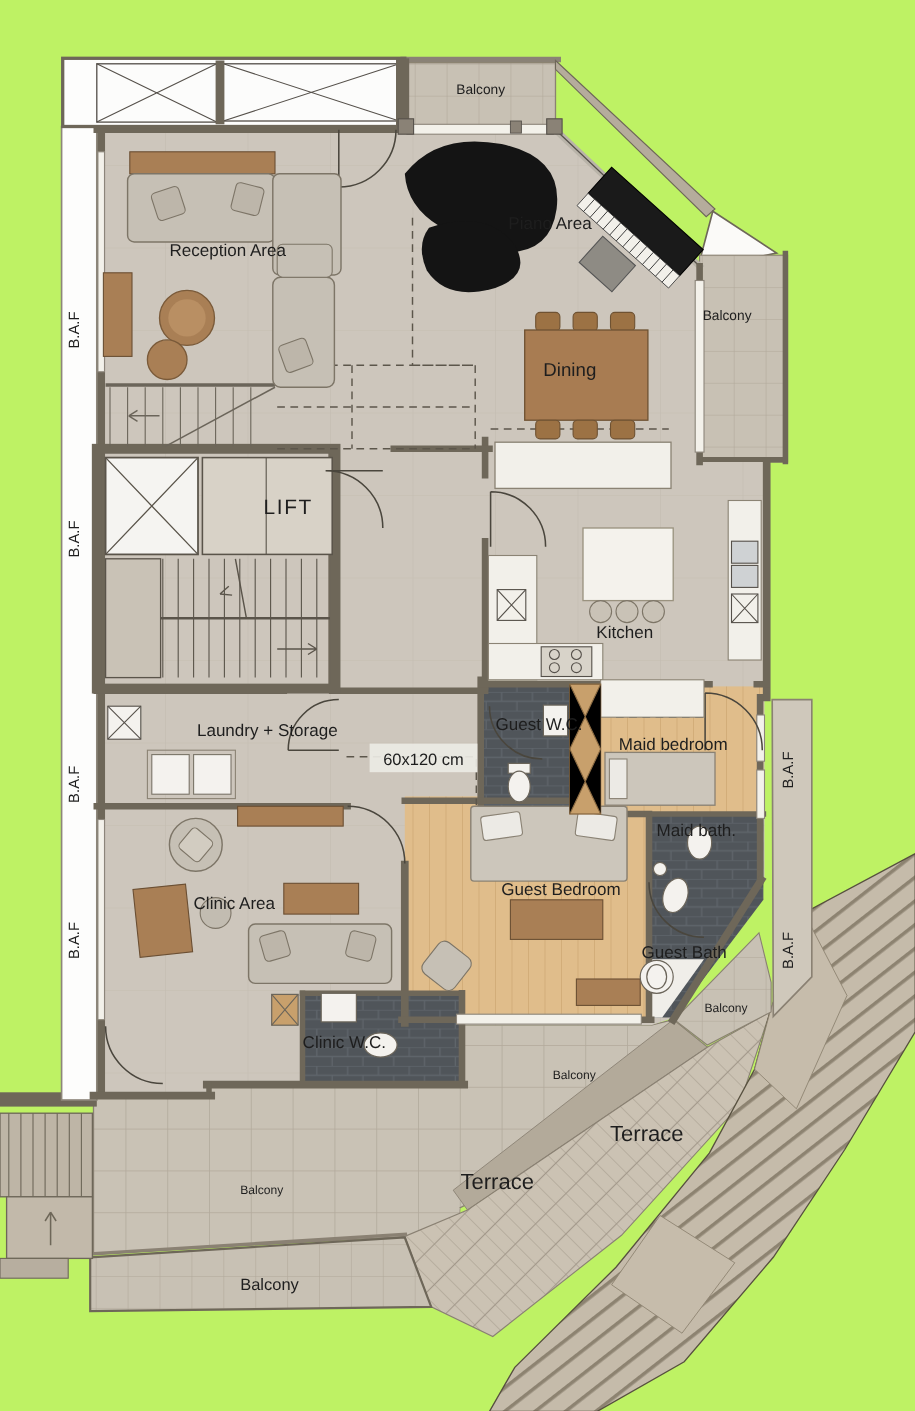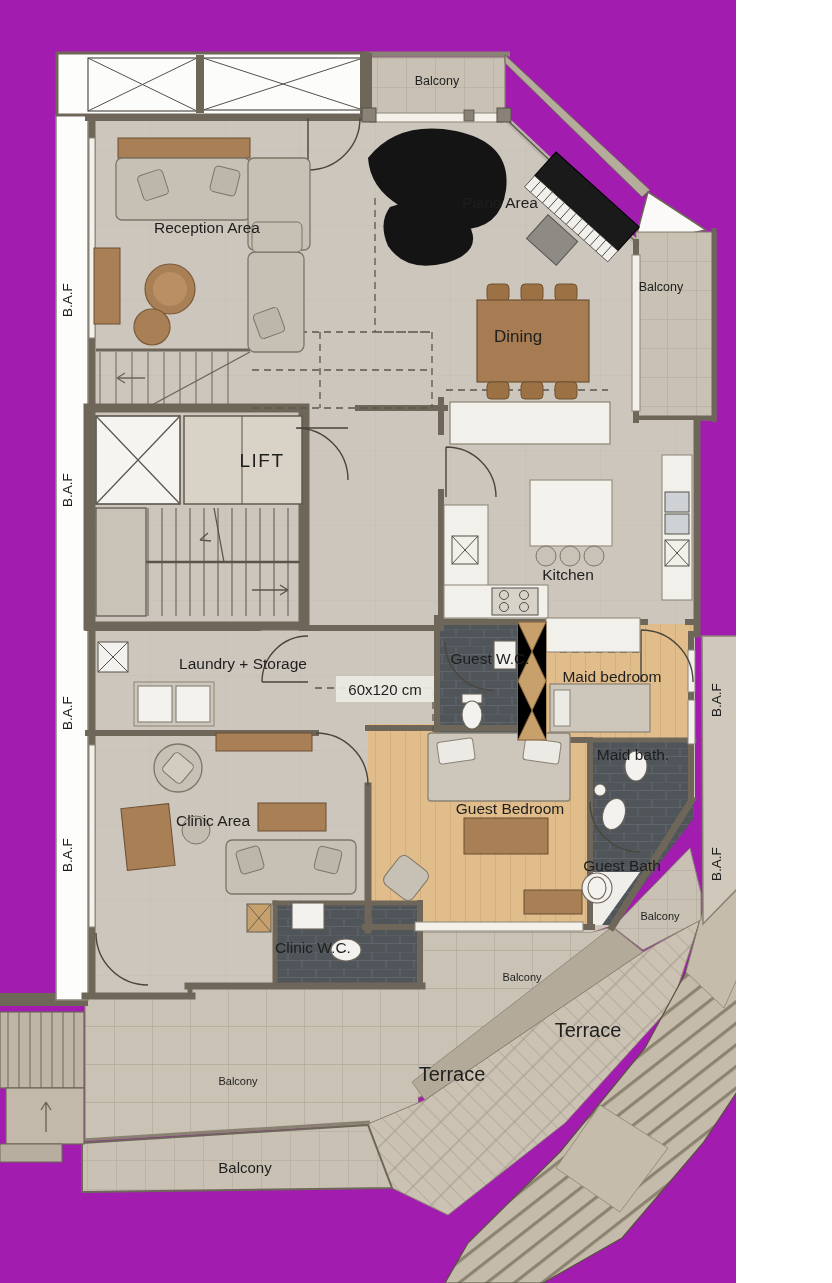--- a/index.html
+++ b/index.html
@@ -1,16 +1,16 @@
 <!DOCTYPE html>
 <html><head>
 <meta charset="utf-8">
 <style>
   html,body{margin:0;padding:0;background:#ffffff;}
-  #stage{position:relative;width:736px;height:1283px;background:#a21caf;overflow:hidden;
+  #stage{position:relative;width:832px;height:1283px;background:#bef264;overflow:hidden;
          font-family:"Liberation Sans",sans-serif;}
   svg{position:absolute;left:0;top:0;}
   text{font-family:"Liberation Sans",sans-serif;fill:#1e1e1e;}
   .lbl{font-size:15.5px;}
   .lbl-sm{font-size:11px;}
   .lbl-bal{font-size:12.5px;}
   .lbl-ter{font-size:20px;}
   .lbl-lift{font-size:19px;letter-spacing:1.5px;}
   .lbl-din{font-size:17px;}
   .lbl-baf{font-size:13.5px;}

